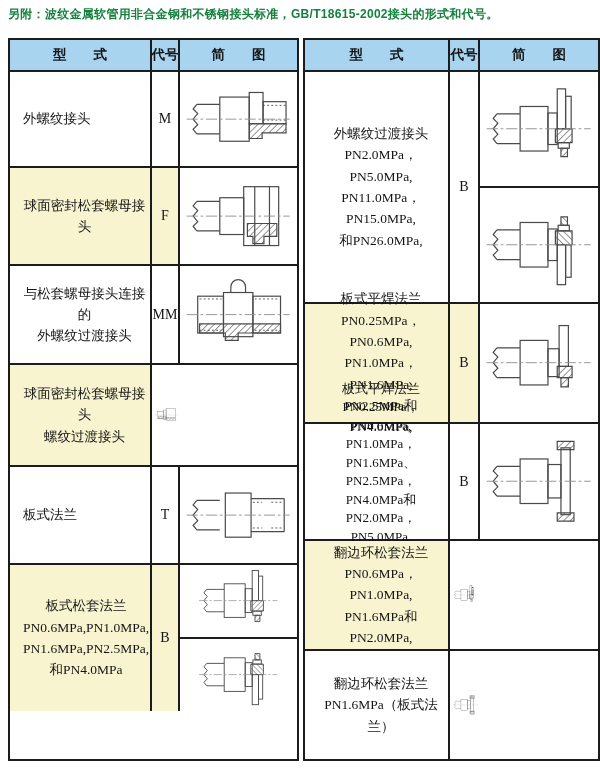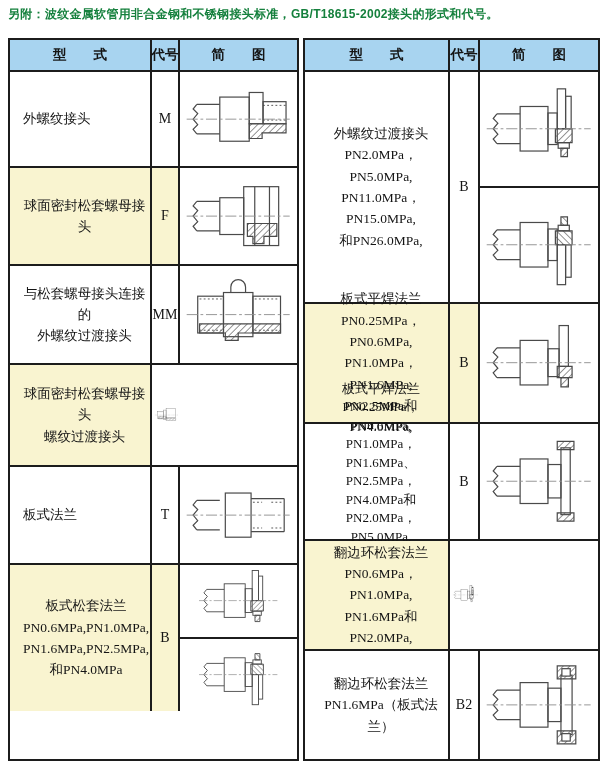--- a/index.html
+++ b/index.html
@@ -366,21 +366,20 @@
             </svg>
           </div>
       </div>
     </div>
 
     <div class="row" style="height:110px">
       <div class="cell type">
           <span>翻边环松套法兰
 PN1.6MPa（板式法兰）</span>
         </div>
-      <div class="cell code">B2</div>
       <div class="cell diag">
         <div class="sub">
             <svg class="dsvg" viewBox="0 0 120 96">
               <use href="#sym-flange-ring"></use>
             </svg>
           </div>
       </div>
     </div>
   </div>
 

